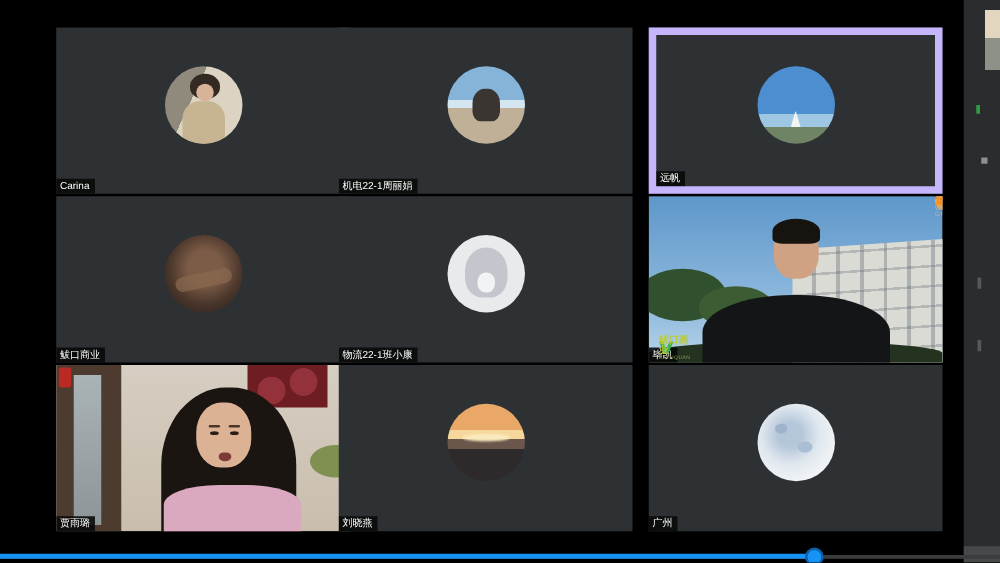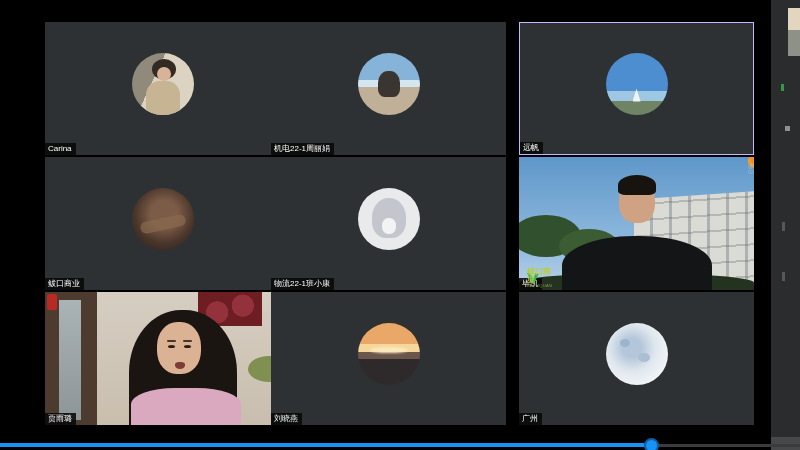--- a/index.html
+++ b/index.html
@@ -8,21 +8,21 @@
     background:#000;font-family:"Liberation Sans",sans-serif;
     -webkit-font-smoothing:antialiased;
   }
   
   .tile{
     position:absolute;width:235px;height:133px;background:#2e3133;
     overflow:hidden;box-sizing:border-box;
   }
   .tile.c1{left:45px}.tile.c2{left:271px}.tile.c3{left:519px}
   .tile.r1{top:22px}.tile.r2{top:157px}.tile.r3{top:292px}
-  .tile.active{border:1px solid #c4b5fd;}
+  .tile.active{border:6px solid #c4b5fd;}
   .name-label{
     position:absolute;left:0;bottom:0;max-width:90%;
     background:rgba(8,8,8,.88);color:#fff;font-size:8px;line-height:10px;
     padding:1px 4px 1px 3px;white-space:nowrap;z-index:5;
   }
   
   .avatar{
     position:absolute;left:50%;top:50%;width:62px;height:62px;
     transform:translate(-50%,-58%);border-radius:50%;overflow:hidden;z-index:2;
   }

